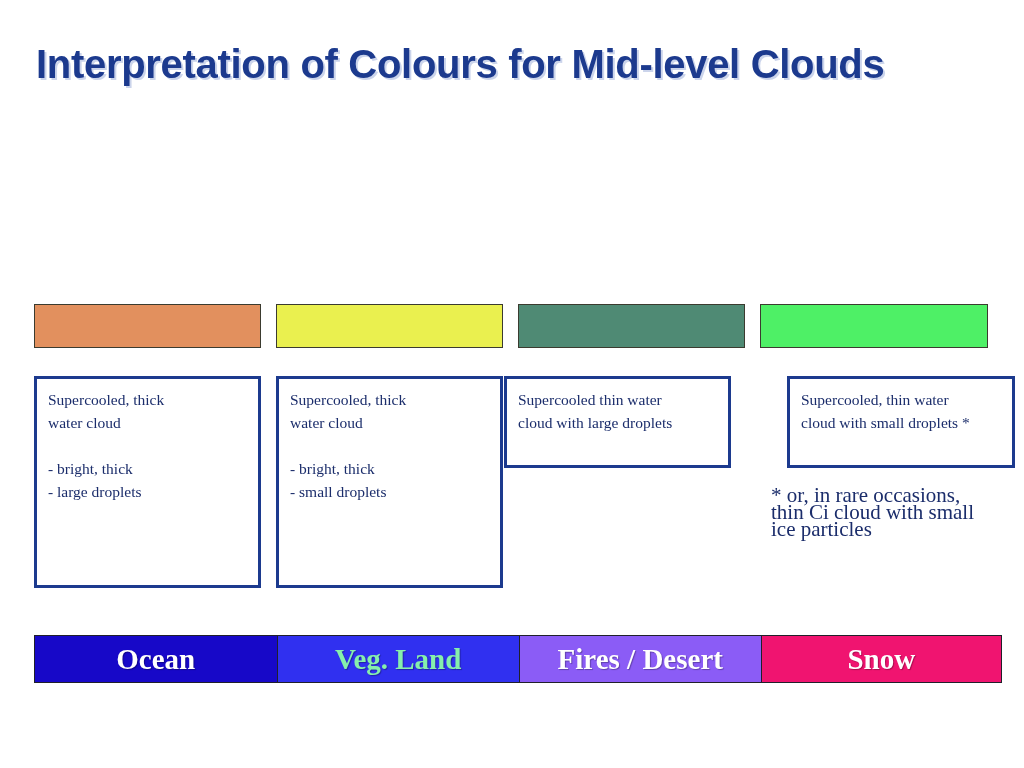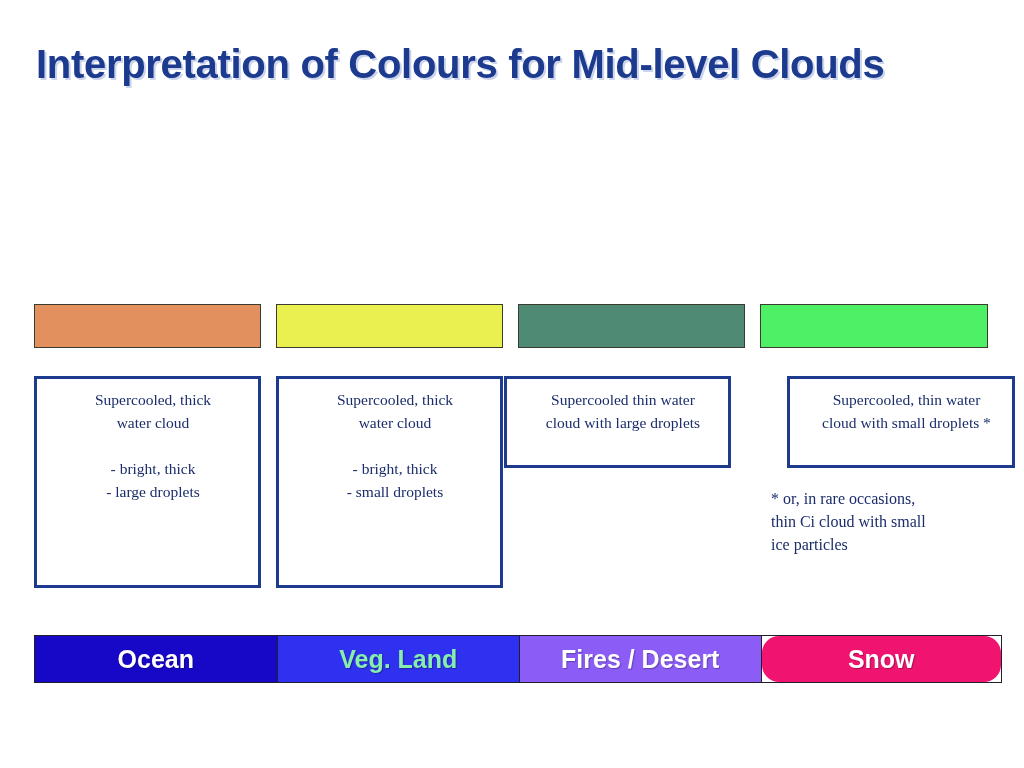--- a/index.html
+++ b/index.html
@@ -64,60 +64,59 @@
     position: absolute;
     box-sizing: border-box;
     background: #ffffff;
     border: 3px solid #1c3a8e;
     color: #1b2d6b;
     font-family: "Liberation Serif", "DejaVu Serif", serif;
     font-size: 15.5px;
     line-height: 23px;
     padding: 9px 0 0 11px;
     white-space: pre-line;
-    text-align: center;
   }
   .db0 { left: 34px;  top: 376px; width: 227px; height: 212px; }
   .db1 { left: 276px; top: 376px; width: 227px; height: 212px; }
   .db2 { left: 504px; top: 376px; width: 227px; height: 92px;  }
   .db3 { left: 760px; top: 376px; width: 228px; height: 92px; margin-left: 27px;  }
 
   
   #footnote {
     position: absolute;
     left: 771px;
     top: 487px;
     width: 225px;
     color: #1b2d6b;
     font-family: "Liberation Serif", "DejaVu Serif", serif;
-    font-size: 16px;
-    line-height: 23px;
+    font-size: 21px;
+    line-height: 17px;
     white-space: pre-line;
   }
 
   
   #legend-bar {
     position: absolute;
     left: 34px;
     top: 635px;
     width: 968px;
     height: 48px;
     box-sizing: border-box;
     border: 1px solid #20202a;
     display: flex;
   }
   .legend-seg {
     height: 100%;
     box-sizing: border-box;
     display: flex;
     align-items: center;
     justify-content: center;
-    font-family: Liberation Sans, sans-serif;
+    font-family: Liberation Serif, serif;
     font-weight: bold;
-    font-size: 25px;
+    font-size: 29px;
     color: #ffffff;
     text-shadow: 1px 1px 1px rgba(0,0,0,0.30);
     border-right: 1px solid #20202a;
     white-space: nowrap;
     text-align: center;
   }
   .legend-seg:last-child { border-right: none; }
   .lg0 { width: 243px; }
   .lg1 { width: 243px; }
   .lg2 { width: 242px; }
@@ -156,16 +155,16 @@
 cloud with small droplets *</div>
 
   <div id="footnote">* or, in rare occasions,
 thin Ci cloud with small
 ice particles</div>
 
   <div id="legend-bar">
     <div class="legend-seg lg0" style="background: rgb(23, 8, 200); color: rgb(255, 255, 255);">Ocean</div>
     <div class="legend-seg lg1" style="background: rgb(48, 48, 240); color: #86efac;">Veg. Land</div>
     <div class="legend-seg lg2" style="background: #8b5cf6; color: rgb(255, 255, 255);">Fires / Desert</div>
-    <div class="legend-seg lg3" style="background: rgb(240, 20, 112); color: rgb(255, 255, 255); border-radius: 17px;">Snow</div>
+    <div class="legend-seg lg3" style="background: rgb(240, 20, 112); color: rgb(255, 255, 255);">Snow</div>
   </div>
 
 </div>
 
 </body></html>

